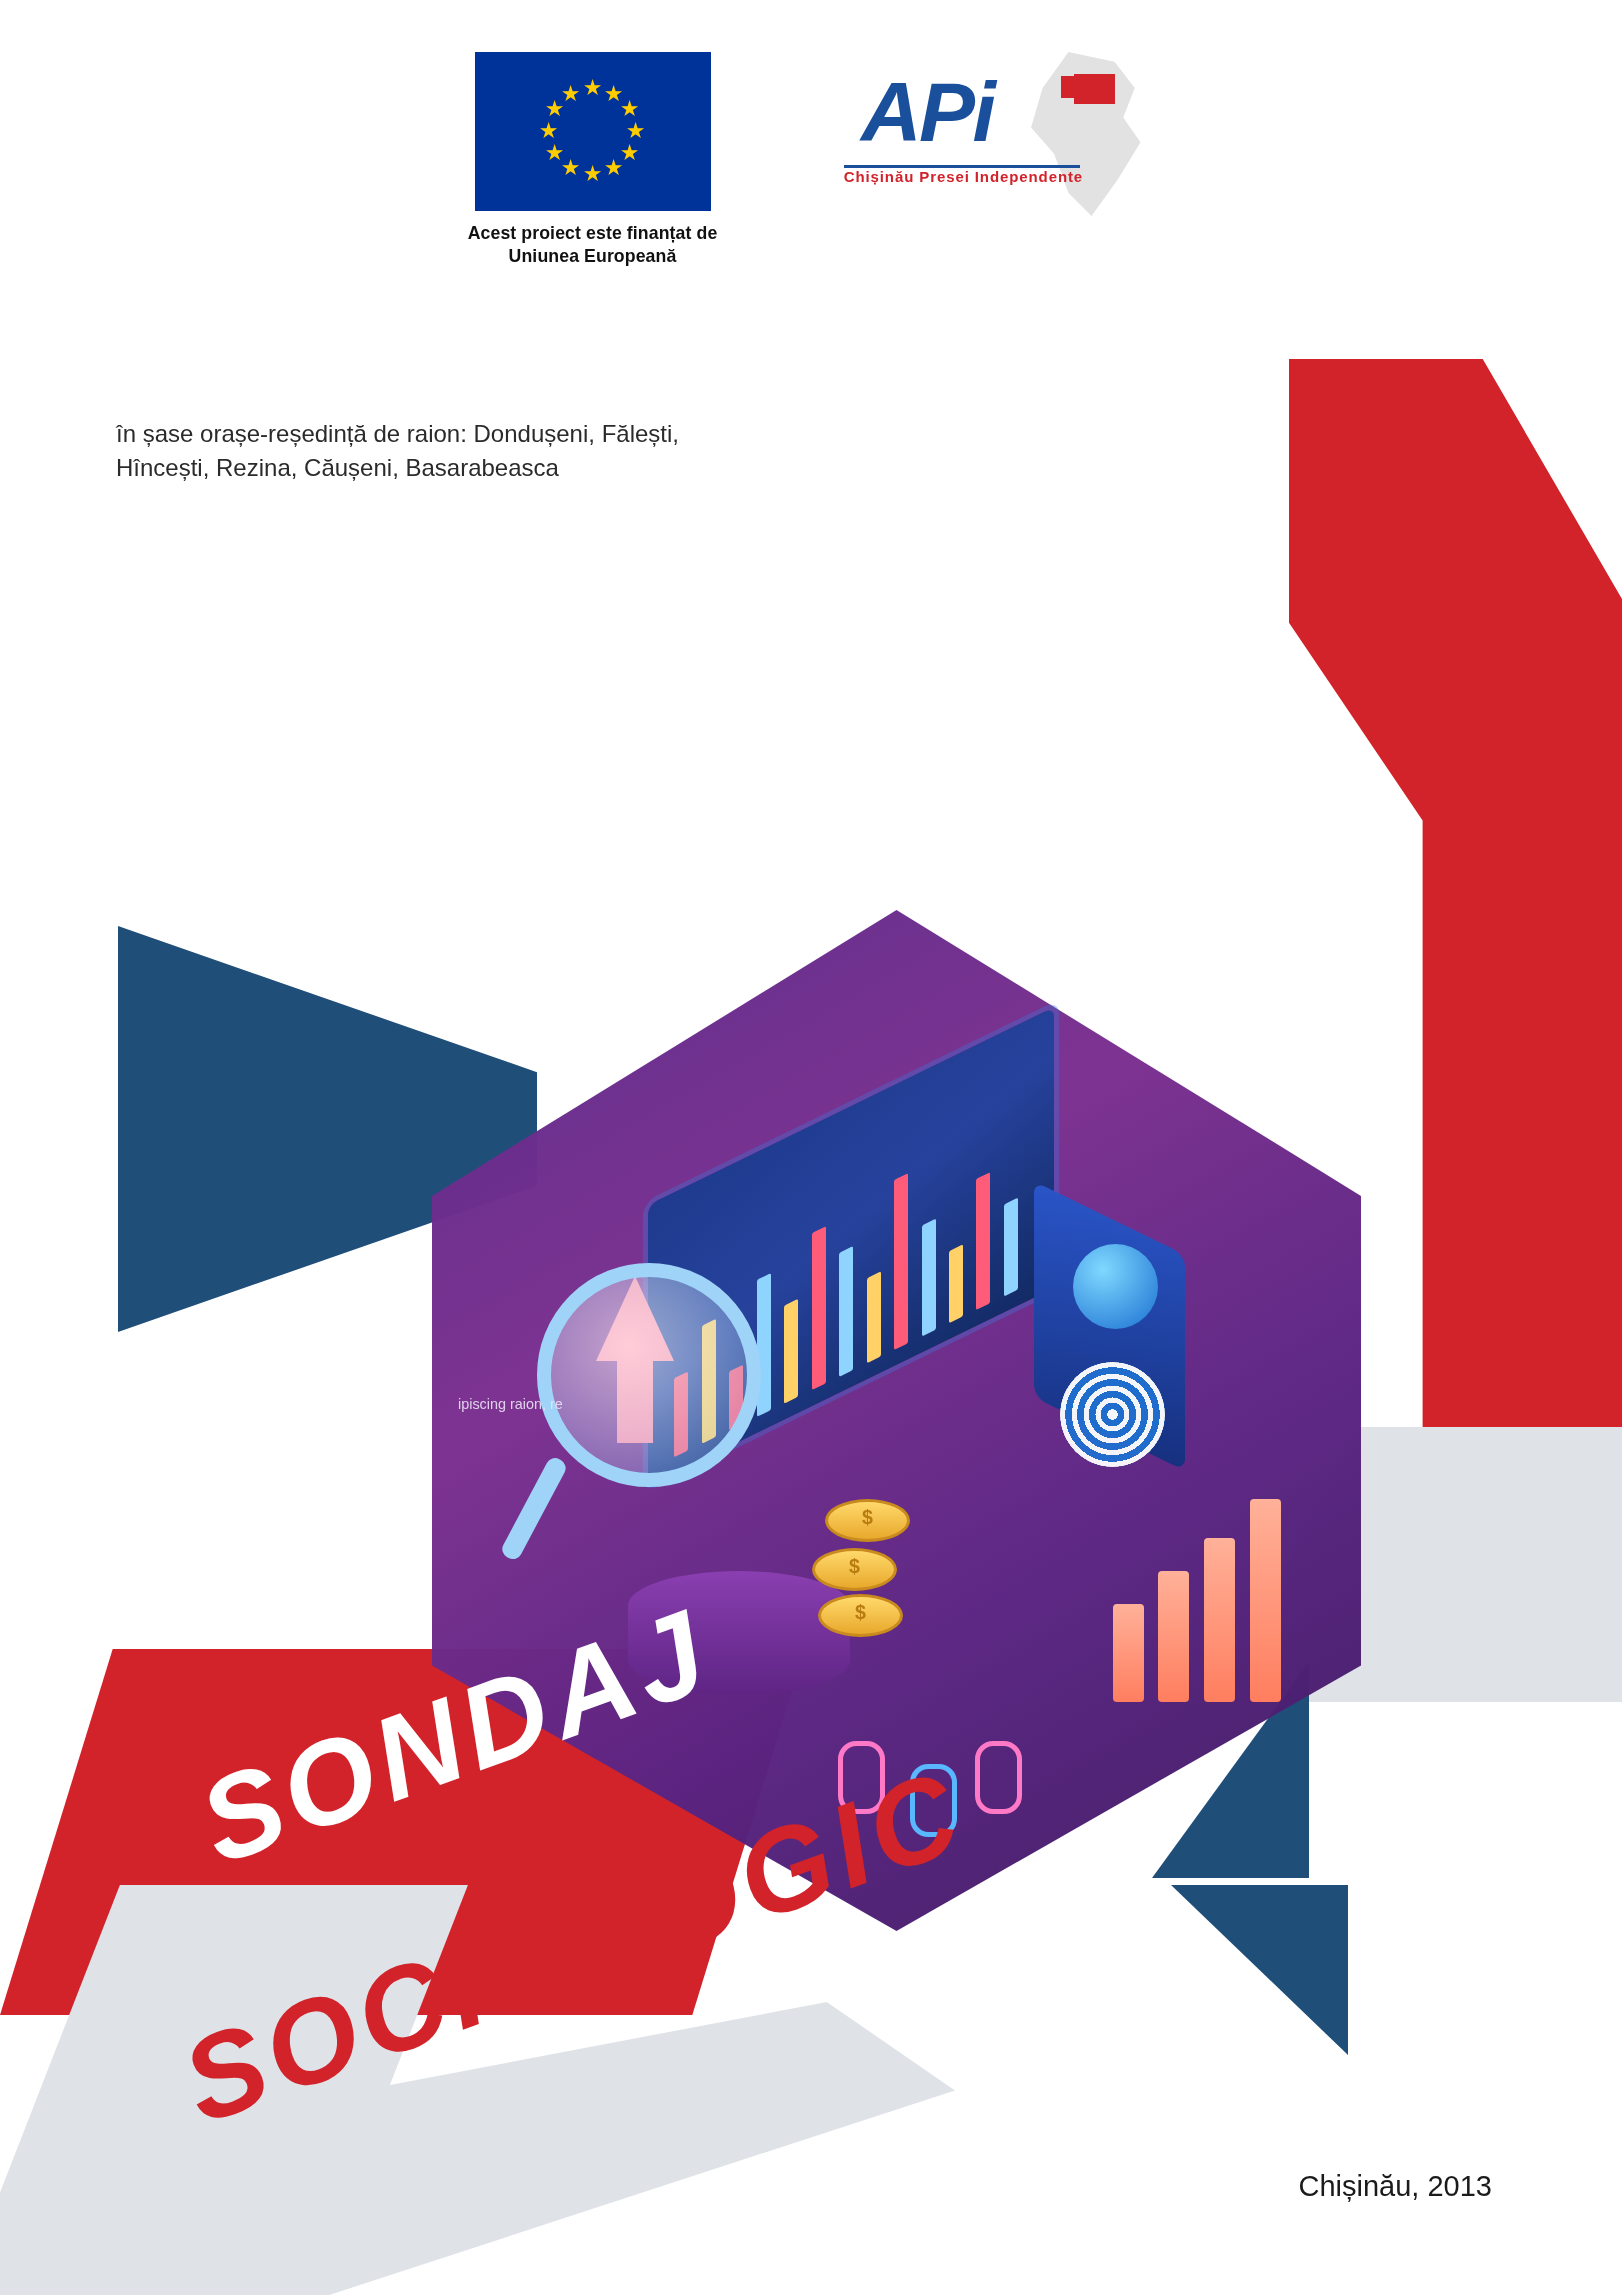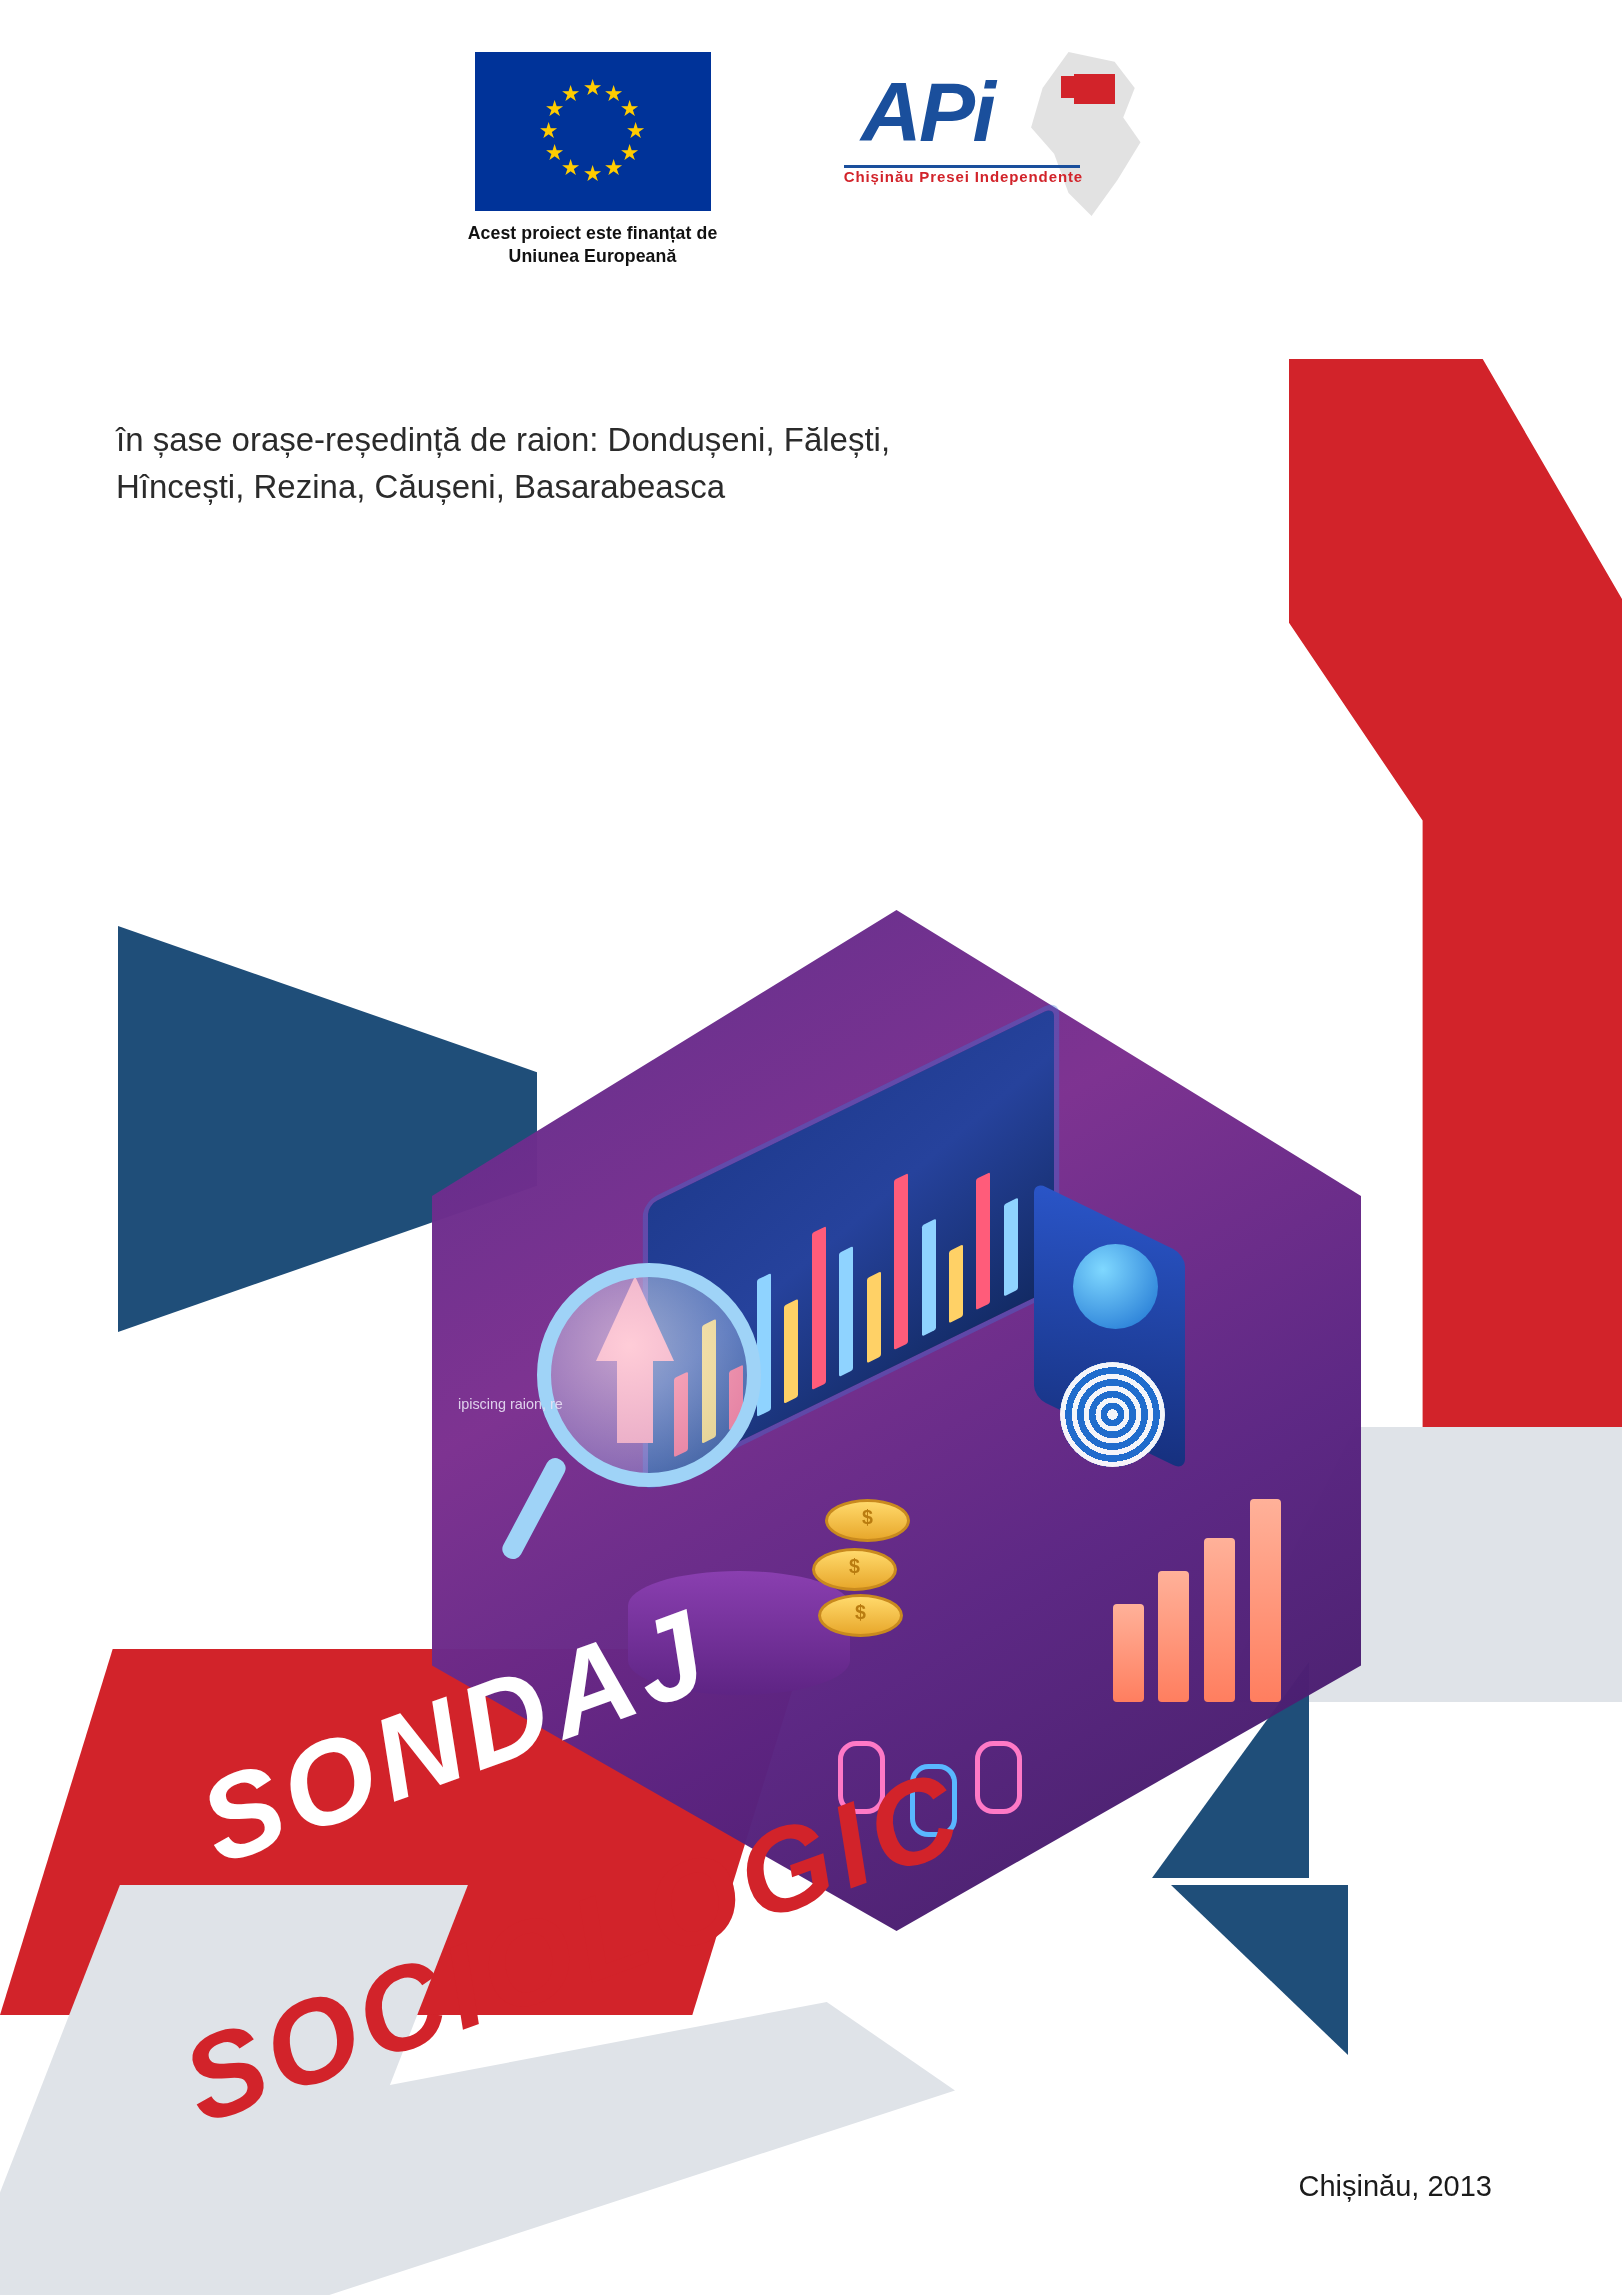--- a/index.html
+++ b/index.html
@@ -172,21 +172,21 @@
   .main-title {
     font-size: 56px;
     font-weight: bold;
     line-height: 1.23;
     color: #1f4e79;
     letter-spacing: -0.3px;
     white-space: pre-line;
   }
   .subtitle {
     margin-top: 31px;
-    font-size: 33px;
+    font-size: 24px;
     line-height: 1.42;
     color: #2b2b2b;
     font-weight: normal;
     white-space: pre-line;
   }
 
   
   .shape { position: absolute; }
 
   

